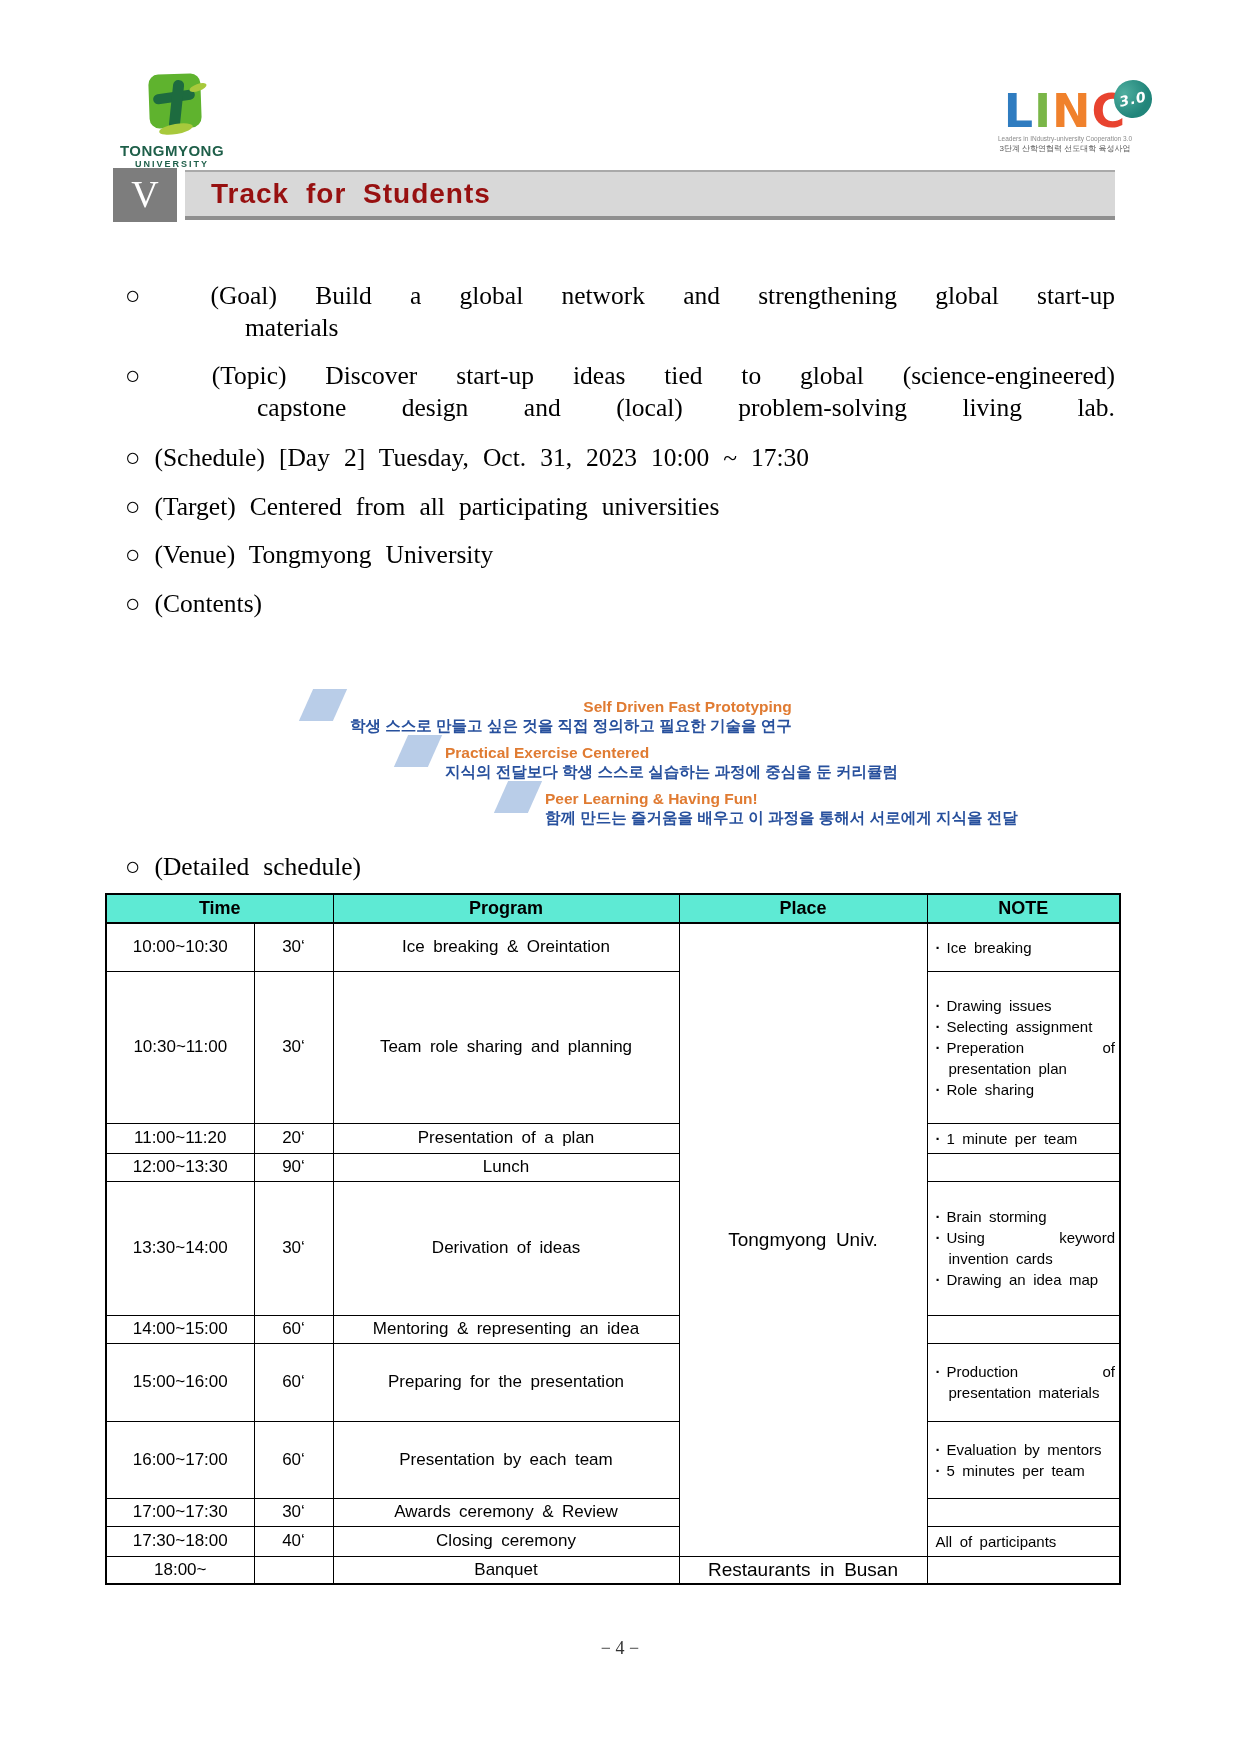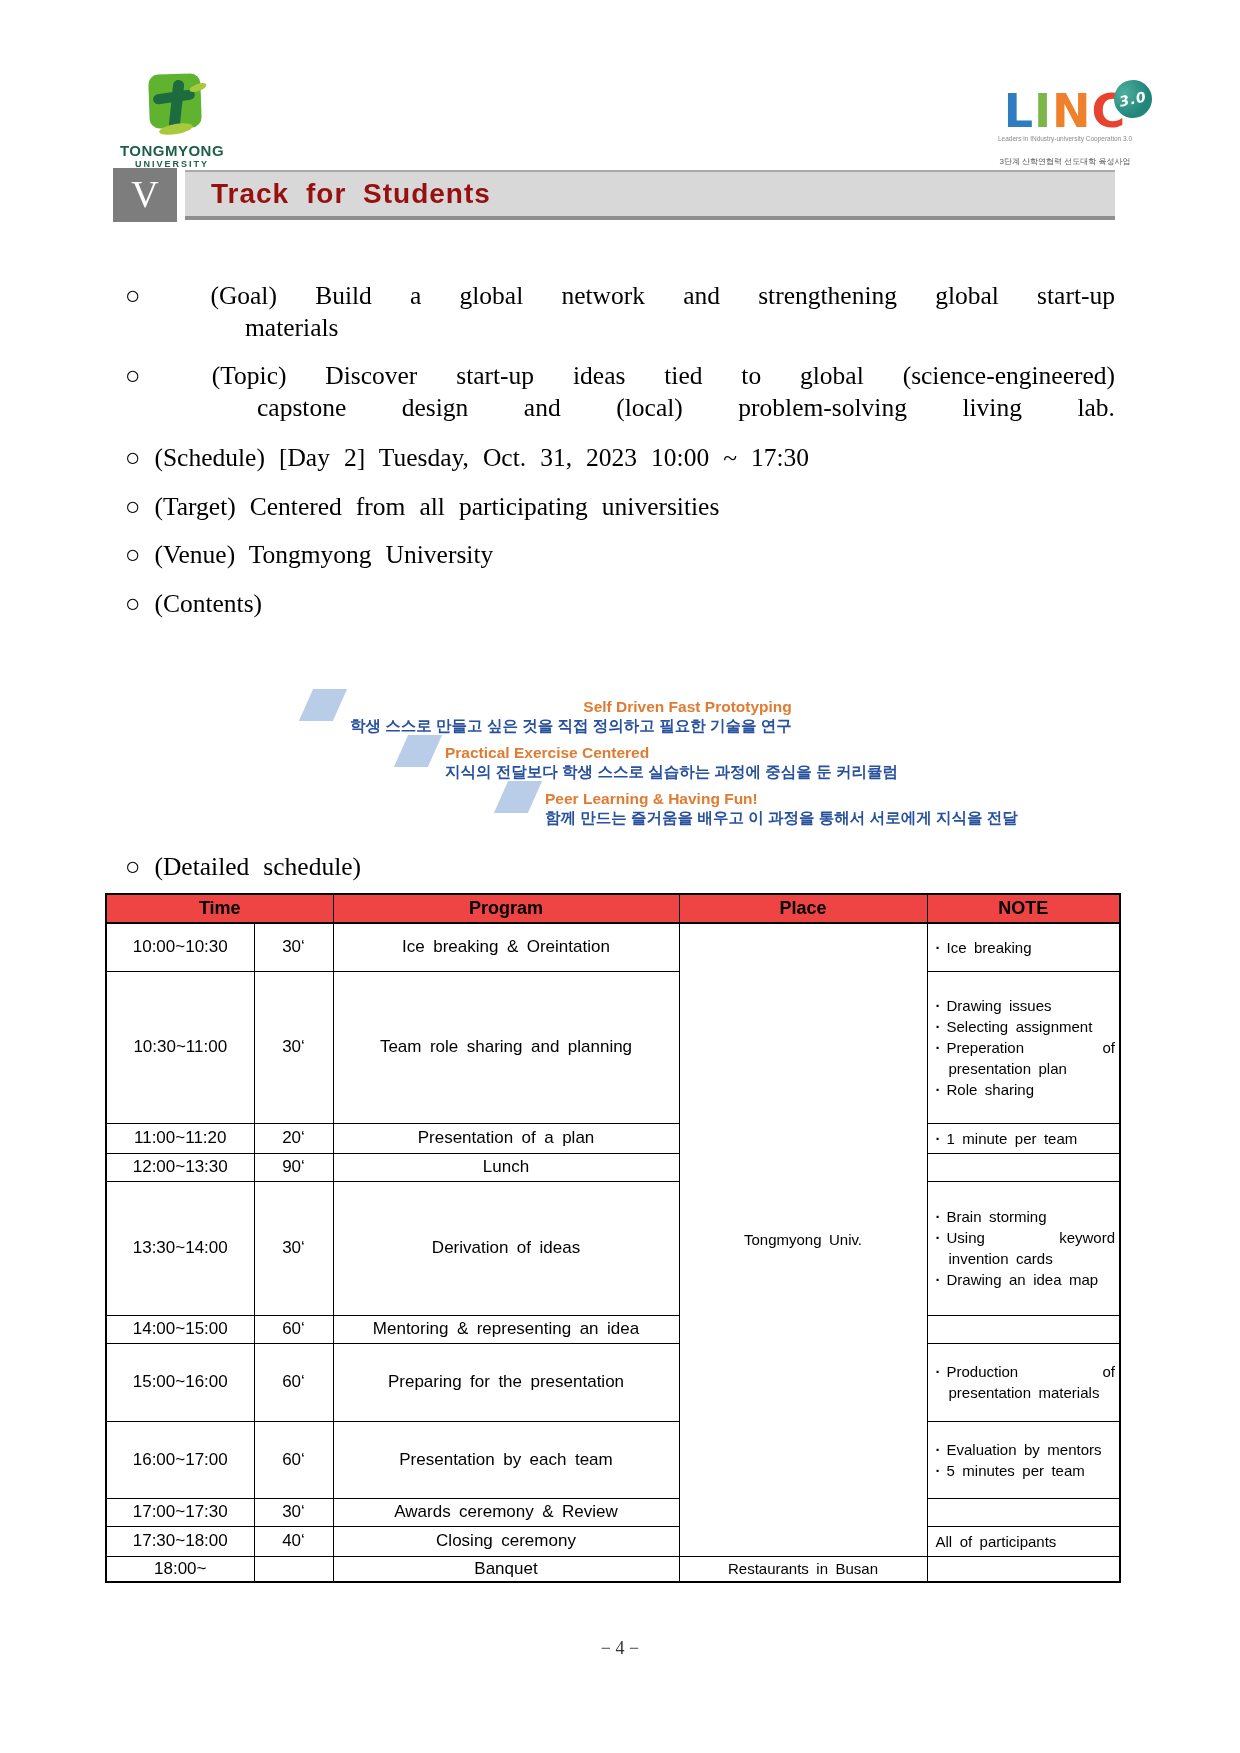--- a/index.html
+++ b/index.html
@@ -25,21 +25,21 @@
   .tmu-name { font-family: "Liberation Sans", sans-serif; font-weight: bold; font-size: 15px; letter-spacing: 0.5px; color: #1e5f49; }
   .tmu-sub { font-family: "Liberation Sans", sans-serif; font-weight: bold; font-size: 9px; letter-spacing: 2px; color: #1e5f49; }
 
   .linc-logo { position: absolute; left: 980px; top: 88px; width: 170px; text-align: center; }
   .linc-letters { position: relative; display: inline-block; font-family: "DejaVu Sans", sans-serif; font-weight: bold; font-size: 46px; line-height: 46px; letter-spacing: 1px; }
   .linc-badge { position: absolute; right: -26px; top: -8px; width: 38px; height: 38px; border-radius: 50%;
     background: radial-gradient(circle at 30% 30%, #4fae9f, #21857a 65%);
     color: #fff; font-family: "DejaVu Sans", sans-serif; font-weight: bold; font-style: italic;
     font-size: 14px; line-height: 38px; text-align: center; transform: rotate(-12deg); }
   .linc-tag-en { font-family: "Liberation Sans", sans-serif; font-size: 6.5px; color: #8a8a8a; margin-top: 1px; }
-  .linc-tag-ko { font-family: "Liberation Sans", sans-serif; font-size: 8px; color: #5a5a5a; margin-top: 14px; }
+  .linc-tag-ko { font-family: "Liberation Sans", sans-serif; font-size: 8px; color: #5a5a5a; margin-top: 1px; }
 
   
   .sec-header { position: absolute; left: 113px; top: 168px; width: 1002px; height: 54px; }
   .sec-num { position: absolute; left: 0; top: 0; width: 64px; height: 54px; background: #7d7d7d;
     color: #fff; font-family: "Liberation Serif", serif; font-size: 38px; text-align: center; line-height: 52px; }
   .sec-bar { position: absolute; left: 72px; top: 2px; width: 930px; height: 50px; background: #d8d8d8;
     border-top: 2px solid #a9a9a9; border-bottom: 4px solid #8f8f8f; }
   .sec-title { font-family: "Liberation Sans", sans-serif; font-weight: bold; font-size: 28px; line-height: 44px;
     color: #971010; padding-left: 26px; letter-spacing: 1px; word-spacing: 8px; }
 
@@ -69,26 +69,26 @@
   .cg-shape { position: absolute; left: -44px; top: -8px; width: 34px; height: 32px;
     background: #b9cde8; transform: skewX(-24deg); }
   .cg-title { color: #e07b32; font-size: 15.5px; }
   .cg-desc { color: #27509d; font-size: 15.5px; }
 
   
   .sched { position: absolute; left: 105px; top: 893px; }
   table.sched-table { border-collapse: collapse; table-layout: fixed; width: 1014px;
     font-family: "Liberation Sans", sans-serif; font-size: 17px; border: 2px solid #000; }
   .sched-table th, .sched-table td { border: 1px solid #000; padding: 2px 5px; text-align: center; vertical-align: middle; word-spacing: 0.22em; }
-  .sched-table thead th { background: #ef4444; font-weight: bold; font-size: 18px; border-bottom: 2px solid #000; }
+  .sched-table thead th { background: #5eead4; font-weight: bold; font-size: 18px; border-bottom: 2px solid #000; }
   .c-note { text-align: left !important; padding: 4px 4px 4px 8px !important; font-size: 15px; }
   .note-line { padding-left: 13px; text-indent: -13px; text-align: justify; text-justify: inter-character; line-height: 21px; }
   .note-line::before { content: "\00B7"; display: inline; padding-right: 6px; font-weight: bold; }
   .note-plain { line-height: 21px; }
-  .c-place { font-size: 15px; }
+  .c-place { font-size: 19px; }
 
   
   .footer { position: absolute; left: 0; top: 1638px; width: 1240px; text-align: center;
     font-family: "Liberation Serif", serif; font-size: 18px; color: #333; }
 </style>
 </head>
 <body>
 
 <div class="page">
 

